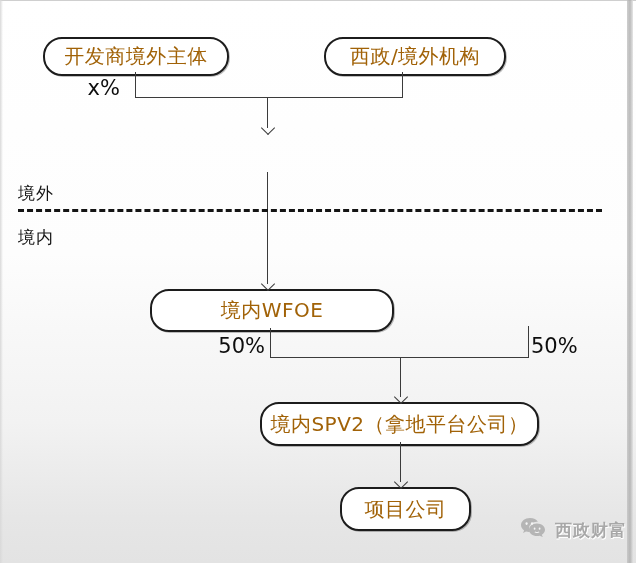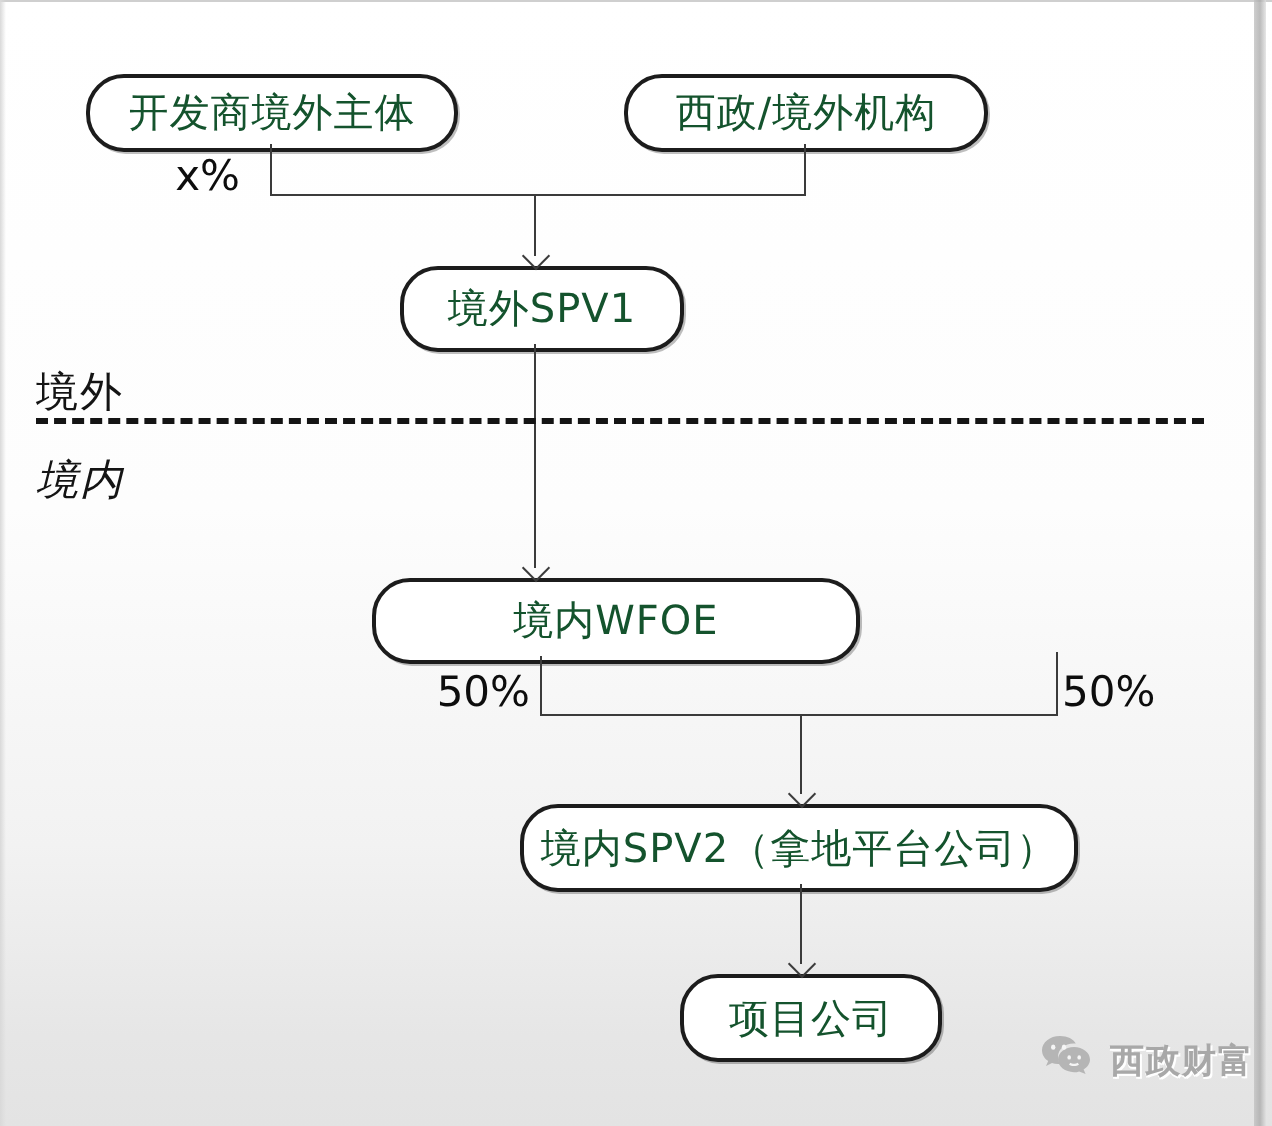--- a/index.html
+++ b/index.html
@@ -17,36 +17,36 @@
   .left-edge{position:absolute;left:0;top:0;width:3px;height:563px;background:linear-gradient(to right,#d9d9d9,rgba(250,250,250,0));}
   .right-edge{position:absolute;left:627px;top:0;width:6px;height:563px;background:linear-gradient(to right,#c2c2c2,#ababab 50%,#e0e0e0);opacity:.8;}
 
   .node{
     position:absolute;
     background:#fff;
     border:2px solid #1c1c1c;
     border-radius:19px;
     box-shadow:1px 1px 0 rgba(0,0,0,.25);
     display:flex;align-items:center;justify-content:center;
-    font-size:20px;color:#14532d;letter-spacing:.5px;
+    font-size:20px;color:#a16207;letter-spacing:.5px;
     white-space:nowrap;
   }
   .vline,.hline{position:absolute;background:#3b3b3b;}
   .vline{width:1px;}
   .hline{height:1px;}
   .arrowhead{
     position:absolute;width:9px;height:9px;
     border-right:1px solid #3b3b3b;border-bottom:1px solid #3b3b3b;
     transform:rotate(45deg);
   }
   .pct{
     position:absolute;font-size:21px;color:#0d0d0d;white-space:nowrap;
   }
   .region-label{
-    position:absolute;left:18px;font-size:21px;color:#141414;letter-spacing:1px;
+    position:absolute;left:18px;font-size:17px;color:#141414;letter-spacing:1px;
   }
   .divider{
     position:absolute;left:18px;top:209px;width:584px;height:0;
     border-top:3px dashed #141414;
   }
   .watermark{
     position:absolute;left:519px;top:517px;
     display:flex;align-items:center;gap:6px;
   }
   .watermark-text{
@@ -59,25 +59,24 @@
 <body>
 
 <div id="stage">
 
   <div class="top-edge"></div>
   <div class="left-edge"></div>
   <div class="right-edge"></div>
 
   <div class="node" style="left:43px;top:37px;width:182px;height:35px;">开发商境外主体</div>
 
-  <div class="node" style="left:312px;top:37px;width:178px;height:35px;">西政/境外机构</div>
+  <div class="node" style="left:324px;top:37px;width:178px;height:35px;">西政/境外机构</div>
 
-  <div class="node" style="left:200px;top:133px;width:138px;height:39px;">境外SPV1</div>
 
-  <div class="node" style="left:150px;top:289px;width:240px;height:39px;margin-left:36px;">境内WFOE</div>
+  <div class="node" style="left:150px;top:289px;width:240px;height:39px;">境内WFOE</div>
 
 
   <div class="node" style="left:260px;top:402px;width:275px;height:40px;">境内SPV2（拿地平台公司）</div>
 
   <div class="node" style="left:340px;top:487px;width:127px;height:40px;">项目公司</div>
 
   <div class="vline" style="left:135px;top:72px;height:25px;"></div>
   <div class="vline" style="left:402px;top:72px;height:25px;"></div>
   <div class="hline" style="left:135px;top:97px;width:268px;"></div>
   <div class="vline" style="left:267px;top:97px;height:31px;"></div>
@@ -94,21 +93,21 @@
 
   <div class="vline" style="left:400px;top:442px;height:40px;"></div>
   <div class="arrowhead" style="left:396px;top:477px;"></div>
 
   <div class="pct" style="left:55px;top:76px;width:65px;text-align:right;">x%</div>
   <div class="pct" style="left:195px;top:334px;width:70px;text-align:right;">50%</div>
   <div class="pct" style="left:531px;top:334px;">50%</div>
 
   <div class="region-label" style="top:182px;">境外</div>
   <div class="divider"></div>
-  <div class="region-label" style="top:226px;font-style:italic;">境内</div>
+  <div class="region-label" style="top:226px;">境内</div>
 
   <div class="watermark">
     <span style="display:inline-block;line-height:0;">
       <svg width="30" height="27" viewBox="0 0 30 27">
         <g fill="#b5b5b5">
           <path d="M11 1C5.9 1 2 4.2 2 8.1c0 2.2 1.2 4.1 3.1 5.4L4 16l3-1.5c.9.3 1.9.5 3 .5.3 0 .6 0 .9-.1C10.4 13.9 10 12.7 10 11.4 10 7.6 13.5 4.7 17.7 4.7c.4 0 .8 0 1.2.1C17.8 2.5 14.7 1 11 1z"></path>
           <path d="M18 6.5c-4.4 0-8 2.8-8 6.3 0 3.5 3.6 6.3 8 6.3.9 0 1.8-.1 2.6-.4L23.8 20l-1-2.3c1.9-1.1 3.2-3 3.2-5 0-3.4-3.6-6.2-8-6.2z"></path>
         </g>
         <g fill="#f5f5f5">
           <ellipse cx="7.6" cy="6.6" rx="1.1" ry="1.3"></ellipse>

